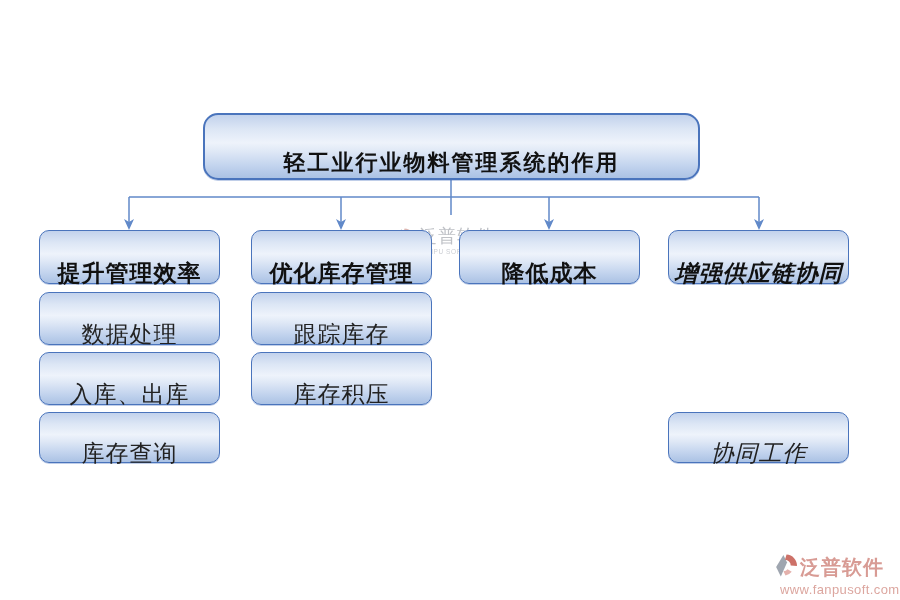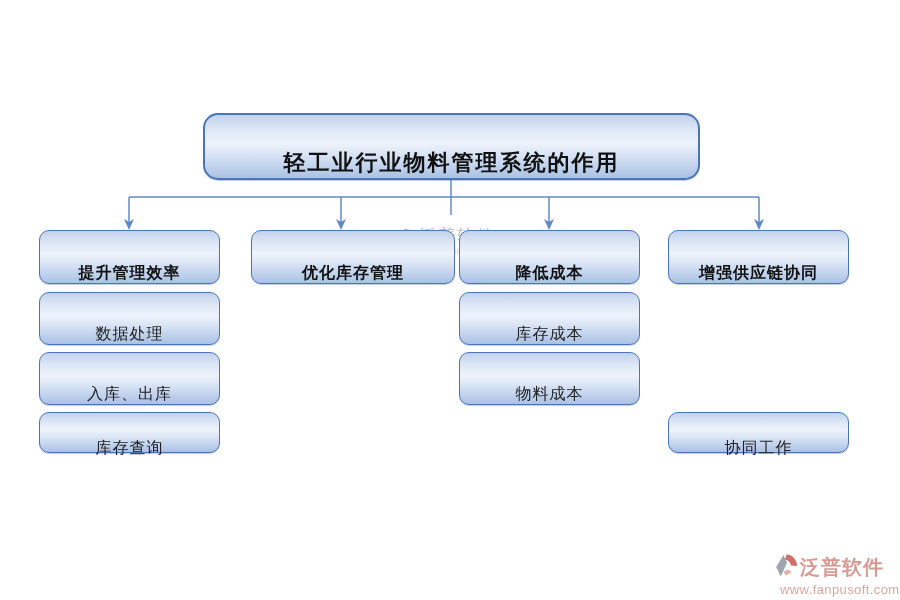--- a/index.html
+++ b/index.html
@@ -10,41 +10,41 @@
   
   .connectors{position:absolute;left:0;top:0;z-index:1;}
 
   
   .box{
     position:absolute;z-index:2;box-sizing:border-box;
     border:1.6px solid var(--border,#4a74bc);
     border-radius:10px;
     background:linear-gradient(180deg,#c2d2ec 0%,#dce6f5 22%,#eef3fb 44%,#dfe8f6 58%,#c3d4ee 80%,#abc2e4 100%);
     display:flex;align-items:center;justify-content:center;
-    color:#111;font-size:16px;letter-spacing:1px;
+    color:#111;font-size:23px;letter-spacing:1px;
     box-shadow:0 1px 0 rgba(74,116,188,.35);
   }
   .box .lbl{white-space:nowrap;margin-top:32px;}
   .title-box{
     left:203px;top:113px;width:497px;height:67px;
     border-radius:15px;border-width:2px;
     font-size:22px;font-weight:bold;letter-spacing:2px;
   }
   .hdr{font-weight:bold;}
   .item{color:#222;}
 
   
   .c1{left:39px;width:181px;}
-  .c2{left:251px;width:204px;}
+  .c2{left:251px;width:181px;}
   .c3{left:459px;width:181px;}
-  .c4{left:668px;width:181px;}
+  .c4{left:668px;width:181px;font-style:italic;}
   .rh{top:230px;height:54px;}
   .r1{top:292px;height:53px;}
   .r2{top:352px;height:53px;}
-  .r3{top:412px;height:41px;text-align:right;}
+  .r3{top:412px;height:51px;text-align:right;}
 
   
   .watermark{
     position:absolute;left:391px;top:226px;z-index:0;
     display:flex;align-items:flex-start;opacity:.85;
     font-family:"Liberation Sans","DejaVu Sans",sans-serif;
   }
   .watermark .wm-text{margin-left:3px;}
   .wm-brand{font-size:18px;color:#b4b7bd;letter-spacing:1px;line-height:20px;}
   .wm-sub{font-size:6.5px;color:#c3c6cc;letter-spacing:.6px;margin-top:2px;}
@@ -106,29 +106,29 @@
   <div class="box item c1 r2">
     <span class="lbl">入库、出库</span>
   </div>
   <div class="box item c1 r3">
     <span class="lbl">库存查询</span>
   </div>
 
   <div class="box hdr c2 rh">
     <span class="lbl">优化库存管理</span>
   </div>
+  <div class="box item c2 r1">
+    <span class="lbl">跟踪库存</span>
+  </div>
+  <div class="box item c2 r2">
+    <span class="lbl">库存积压</span>
+  </div>
 
   <div class="box hdr c3 rh">
     <span class="lbl">降低成本</span>
-  </div>
-  <div class="box item c3 r1">
-    <span class="lbl">库存成本</span>
-  </div>
-  <div class="box item c3 r2">
-    <span class="lbl">物料成本</span>
   </div>
 
   <div class="box hdr c4 rh">
     <span class="lbl">增强供应链协同</span>
   </div>
   <div class="box item c4 r3">
     <span class="lbl">协同工作</span>
   </div>
 
   <div class="footer-logo">

